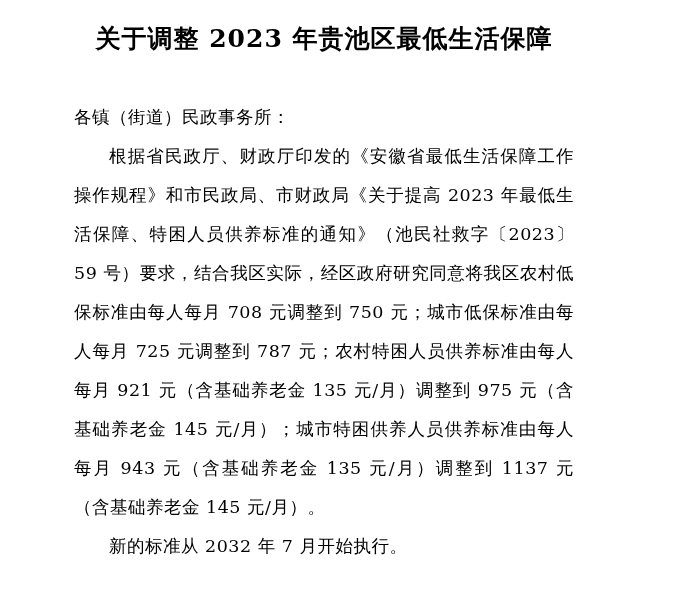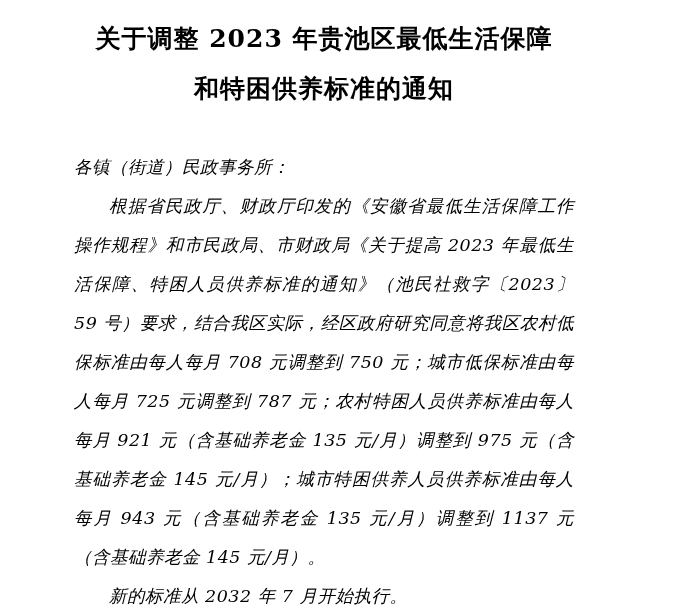--- a/index.html
+++ b/index.html
@@ -39,34 +39,32 @@
     padding: 0 74px 0 74px;
     margin-top: 34px;
   }
   .para {
     font-size: 17.5px;
     line-height: 39px;
     text-align: justify;
     text-justify: inter-ideograph;
     margin: 0;
     letter-spacing: 0.5px;
-    font-style: italic;
   }
   .para.indent {
     text-indent: 2em;
   }
 </style>
 </head>
 <body>
 
 <div class="page">
 
   <h1 class="doc-title">
     <span class="title-line">关于调整 2023 年贵池区最低生活保障</span>
-    <span class="title-line">和特困供养标准的通知</span>
   </h1>
 
   <div class="body-block">
     <p class="para">各镇（街道）民政事务所：</p>
     <p class="para indent">根据省民政厅、财政厅印发的《安徽省最低生活保障工作操作规程》和市民政局、市财政局《关于提高 2023 年最低生活保障、特困人员供养标准的通知》（池民社救字〔2023〕59 号）要求，结合我区实际，经区政府研究同意将我区农村低保标准由每人每月 708 元调整到 750 元；城市低保标准由每人每月 725 元调整到 787 元；农村特困人员供养标准由每人每月 921 元（含基础养老金 135 元/月）调整到 975 元（含基础养老金 145 元/月）；城市特困供养人员供养标准由每人每月 943 元（含基础养老金 135 元/月）调整到 1137 元（含基础养老金 145 元/月）。</p>
     <p class="para indent">新的标准从 2032 年 7 月开始执行。</p>
   </div>
 
 </div>
 

